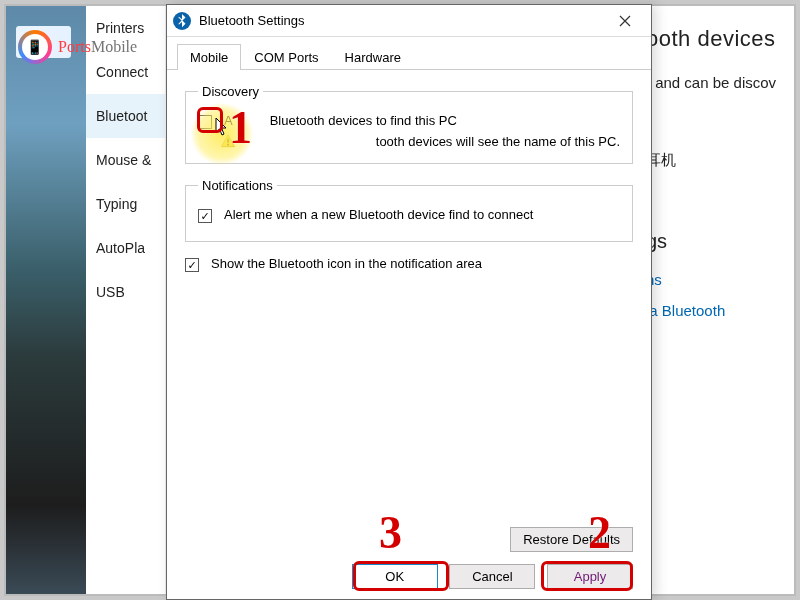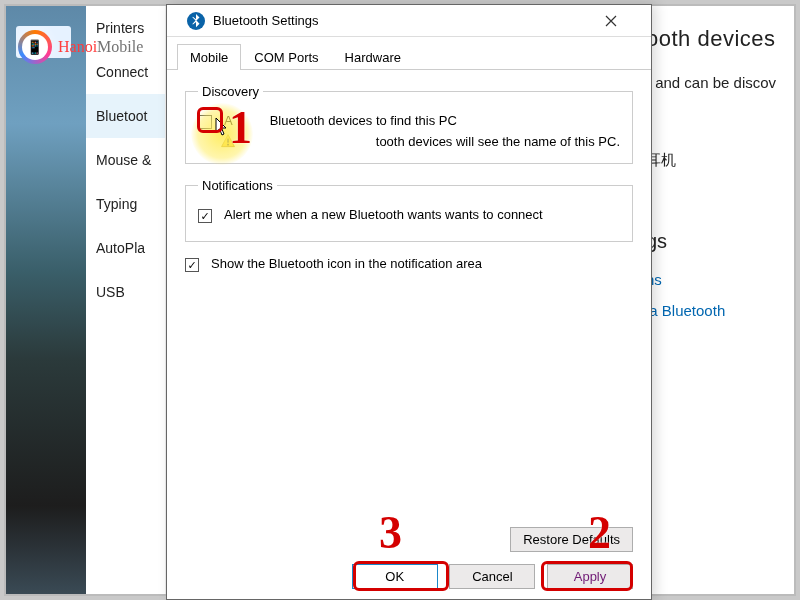--- a/index.html
+++ b/index.html
@@ -33,21 +33,21 @@
   .bg-h1 { font-size:22px; font-weight:400; margin-bottom:22px; letter-spacing:0.5px;}
   .bg-p { margin-bottom:60px; font-size:15px;}
   .bg-h2 { font-size:20px; font-weight:400; margin-bottom:18px;}
   .bg-link { color:#0066b0; margin-bottom:14px; display:block; }
 
   
   .dialog {
     position:absolute; left:160px; top:-2px; width:486px; height:596px;
     background:#fff; border:1px solid #666; box-shadow: 4px 0 12px rgba(0,0,0,0.15);
   }
-  .titlebar { height:32px; background:#fff; display:flex; align-items:center; padding:0 20px; border-bottom:1px solid #ddd;}
+  .titlebar { height:32px; background:#fff; display:flex; align-items:center; padding:0 6px; border-bottom:1px solid #ddd;}
   .bt-icon { width:18px; height:18px; border-radius:50%; background:#0a63a8; display:flex; align-items:center; justify-content:center; margin-right:8px;}
   .bt-icon svg{ width:10px; height:14px; }
   .title { flex:1; font-size:13px; }
   .close-x { width:40px; height:28px; display:flex; align-items:center; justify-content:center; color:#333; cursor:pointer;}
 
   .tabs { display:flex; gap:0; padding:6px 10px 0 10px; border-bottom:1px solid #ccc; font-size:13px;}
   .tab { padding:5px 12px; border:1px solid transparent; border-bottom:none; position:relative; top:1px; cursor:pointer;}
   .tab.active { border-color:#ccc; background:#fff; }
 
   .body { padding:14px 18px 6px 18px; position:relative; height:calc(100% - 32px - 34px - 52px); }
@@ -85,21 +85,21 @@
 <body>
 
 <div class="outer">
 
   <div class="wallpaper"></div>
 
   <div class="watermark">
     <div class="wm-logo">
         <div class="wm-logo-inner">📱</div>
       </div>
-    <div class="wm-text"><span class="h">Hanoi</span><span class="m">Mobile</span></div>
+    <div class="wm-text"><span class="h">Ports</span><span class="m">Mobile</span></div>
   </div>
 
   <div class="settings-bg">
     <div class="side-list">
       <div class="side-item">Printers</div>
       <div class="side-item">Connect</div>
       <div class="side-item active">Bluetoot</div>
       <div class="side-item">Mouse &amp;</div>
       <div class="side-item">Typing</div>
       <div class="side-item">AutoPla</div>
@@ -151,21 +151,21 @@
               <rect x="9" y="13.5" width="2" height="2" fill="#333"></rect>
           </svg>
           <span style="margin-left:24px">tooth devices will see the name of this PC.</span>
         </div>
       </fieldset>
 
       <fieldset>
         <legend>Notifications</legend>
         <div class="row">
           <span class="chk checked"></span>
-          <span>Alert me when a new Bluetooth wants wants to connect</span>
+          <span>Alert me when a new Bluetooth device find to connect</span>
         </div>
       </fieldset>
 
       <div class="row" style="margin-top:4px">
         <span class="chk checked"></span>
         <span>Show the Bluetooth icon in the notification area</span>
       </div>
     </div>
 
     <div class="footer">

